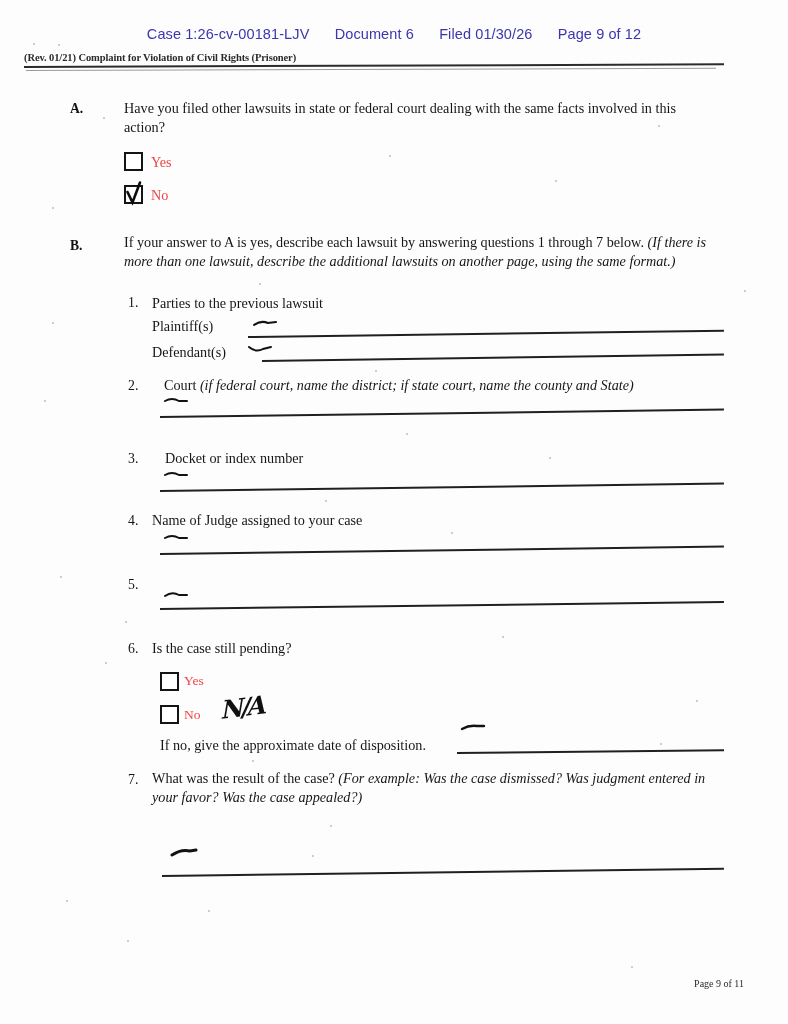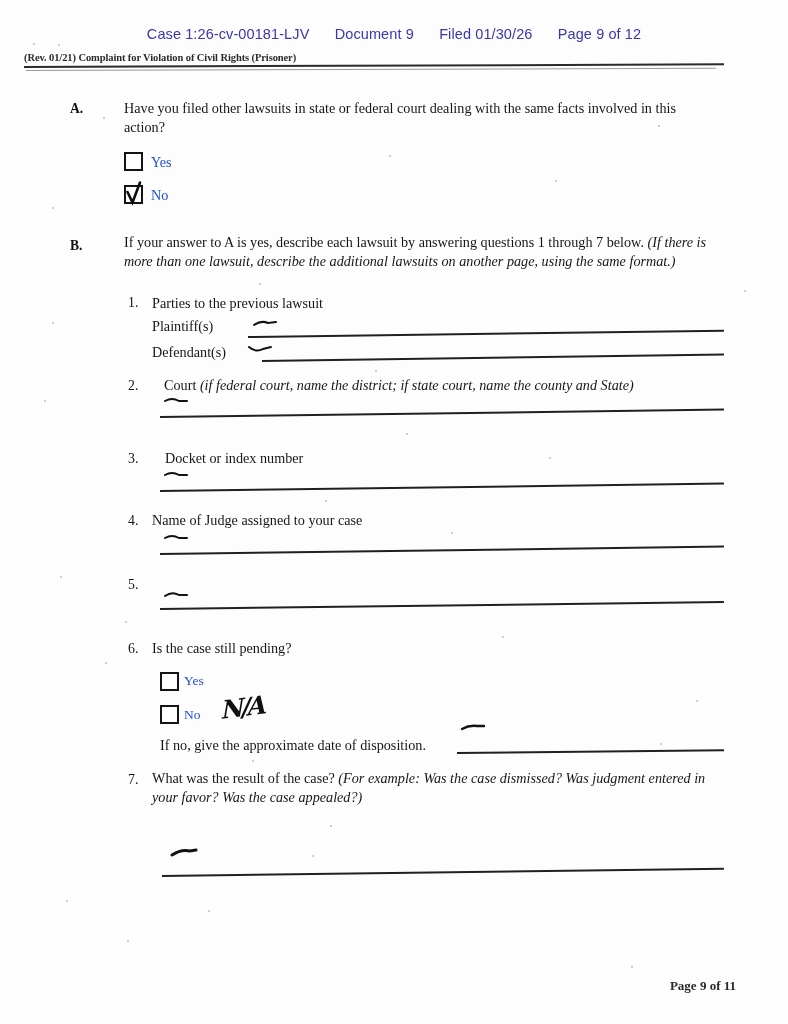--- a/index.html
+++ b/index.html
@@ -92,21 +92,21 @@
     position: absolute;
     width: 19px;
     height: 19px;
     border: 2px solid #141414;
     background: #fff;
     box-sizing: border-box;
   }
   .cbox-label {
     position: absolute;
     font-size: 14.2px;
-    color: #1d4ed8;
+    color: #ef4444;
   }
   .checkmark {
     position: absolute;
     width: 22px;
     height: 26px;
     pointer-events: none;
   }
 
   
   .rule {
@@ -129,43 +129,43 @@
     font-size: 25px;
     color: #101010;
     transform: rotate(-7deg) skewX(-6deg);
     letter-spacing: -3px;
   }
 
   
   #footer {
     position: absolute;
     top: 978px;
-    right: 52px;
-    font-size: 13px;
-    font-weight: bold;
+    right: 44px;
+    font-size: 10px;
+    font-weight: normal;
     color: #2a2a2a;
   }
 
   
   .speck {
     position: absolute;
     background: #8d8d8d;
     border-radius: 50%;
     opacity: .55;
   }
 </style>
 </head>
 <body>
 
 <div id="page">
 
   <div id="ecf-stamp">
     <span>Case 1:26-cv-00181-LJV</span>
     <span class="ecf-gap"></span>
-    <span>Document 9</span>
+    <span>Document 6</span>
     <span class="ecf-gap"></span>
     <span>Filed 01/30/26</span>
     <span class="ecf-gap"></span>
     <span>Page 9 of 12</span>
   </div>
 
   <div id="rev-line">(Rev. 01/21) Complaint for Violation of Civil Rights (Prisoner)</div>
   <div id="rev-rule"></div>
   <div id="rev-rule2"></div>
 

